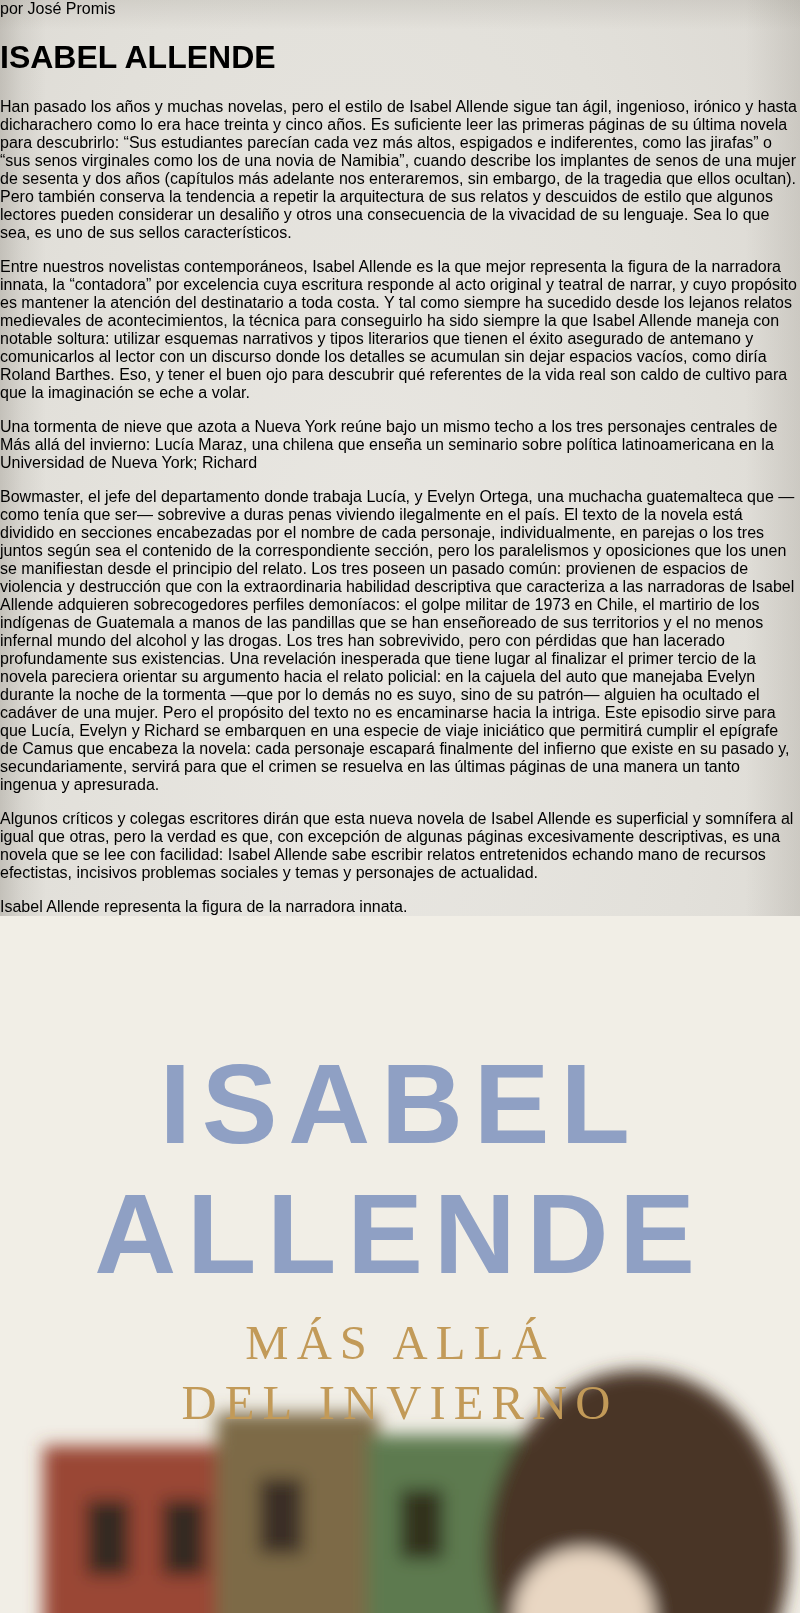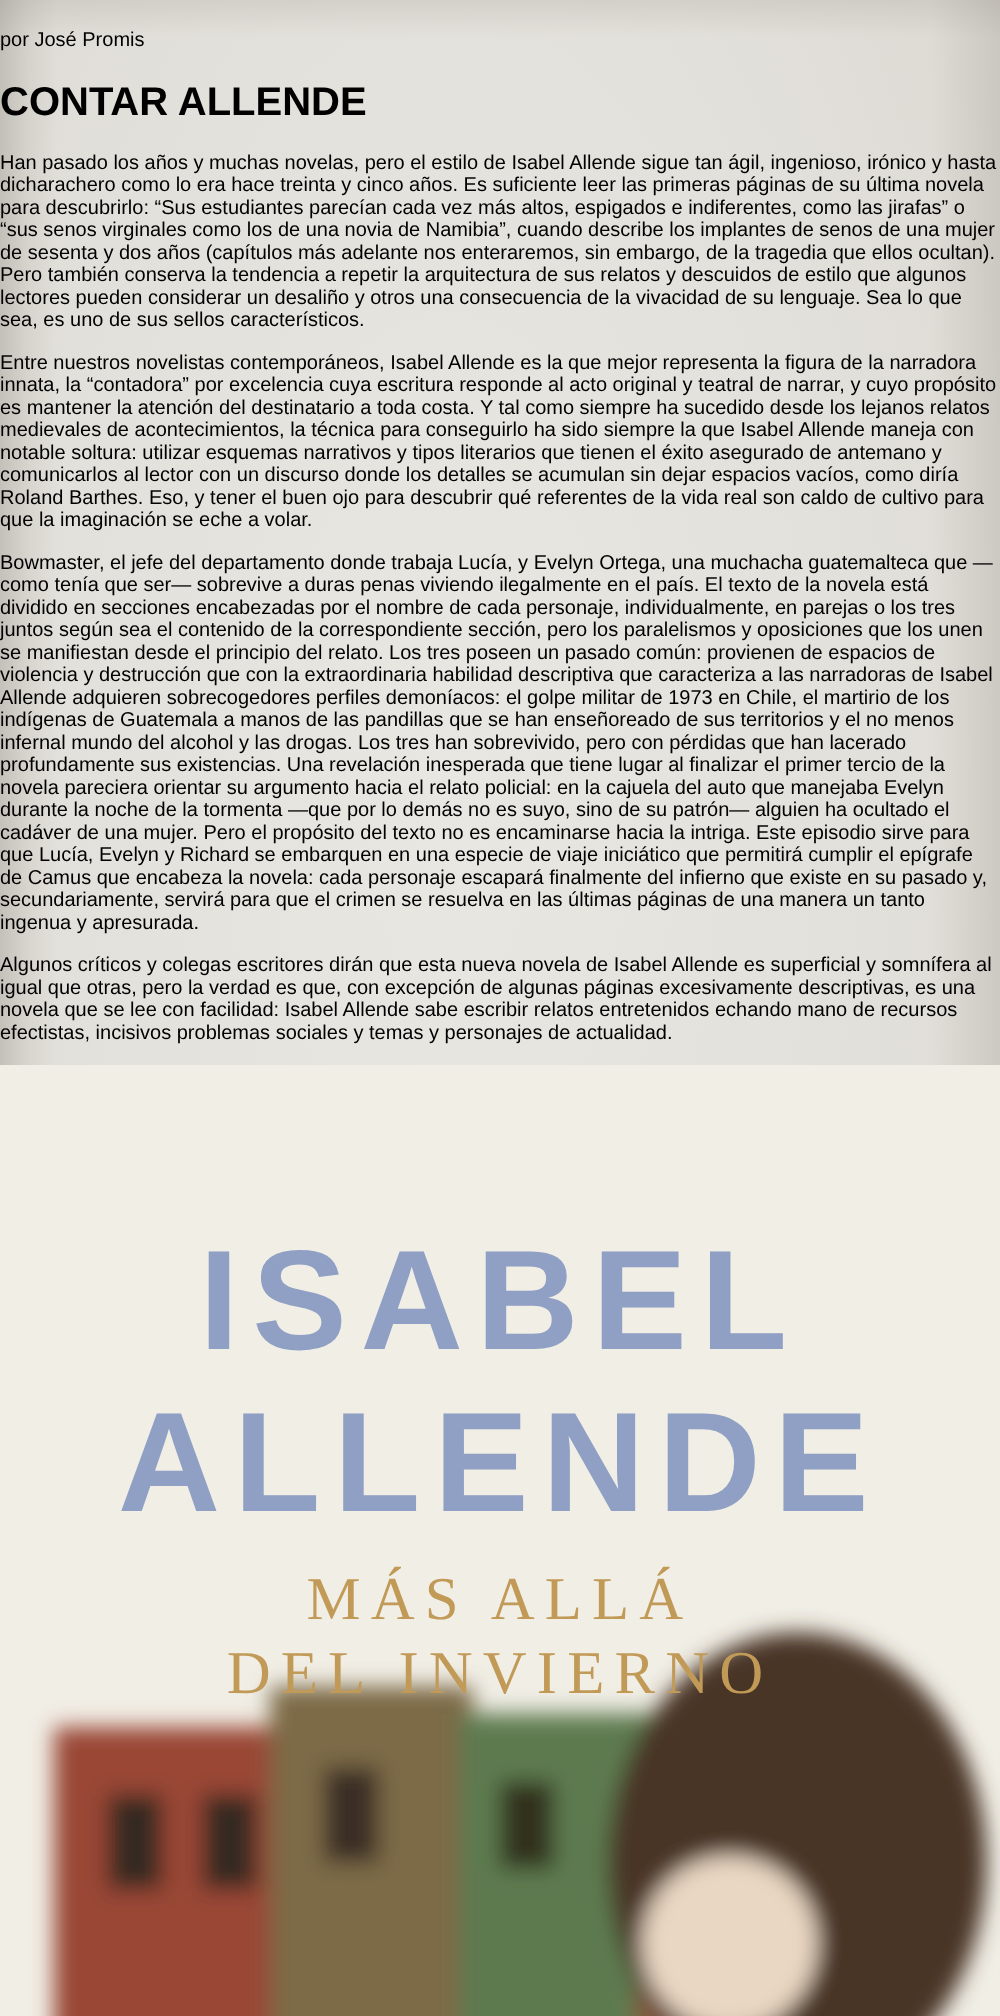--- a/index.html
+++ b/index.html
@@ -5,21 +5,21 @@
   html,body{margin:0;padding:0;}
   body{
     width:800px;height:1613px;position:relative;overflow:hidden;
     font-family:"Liberation Sans",sans-serif;
     background:
       linear-gradient(90deg, rgba(120,115,105,0.28) 0px, rgba(120,115,105,0.10) 22px, rgba(0,0,0,0) 46px),
       linear-gradient(270deg, rgba(130,125,115,0.20) 0px, rgba(0,0,0,0) 55px),
       linear-gradient(180deg, rgba(140,135,125,0.18) 0px, rgba(0,0,0,0) 30px),
       radial-gradient(ellipse at 45% 40%, #e9e7e2 0%, #e2e0da 55%, #d9d6d0 100%);
   }
-  .page{position:absolute;inset:0;margin-top:24px;}
+  .page{position:absolute;inset:0;}
 
   
   .corner-mark{position:absolute;left:72px;top:0;width:22px;height:11px;background:#17161" ;}
   .corner-mark{position:absolute;left:72px;top:0;width:22px;height:11px;background:#171614;}
   .smudge{position:absolute;filter:blur(3px);opacity:0.10;background:#55504a;border-radius:4px;}
   .smudge.s1{left:60px;top:14px;width:150px;height:9px;}
   .smudge.s2{left:70px;top:28px;width:120px;height:8px;}
   .smudge.s3{left:620px;top:1190px;width:150px;height:60px;opacity:0.06;}
   .smudge.s4{left:640px;top:1320px;width:130px;height:40px;opacity:0.05;}
   .clip-edge{position:absolute;left:0;top:1532px;width:800px;height:3px;
@@ -89,29 +89,31 @@
   <div class="smudge s4"></div>
   <div class="clip-edge"></div>
 
   <div class="topbar"></div>
   <div class="byline-tick"></div>
   <div class="byline">
     <span class="prefix">por</span>
     <span class="author">José Promis</span>
   </div>
 
-  <h1 class="headline"><span>CONTAR ALLENDE</span><br></h1>
+  <h1 class="headline"><span>ISABEL ALLENDE</span><br></h1>
 
   <div class="article">
     <p>Han pasado los años y muchas novelas, pero el estilo de Isabel Allende sigue tan ágil, ingenioso, irónico y hasta dicharachero como lo era hace treinta y cinco años. Es suficiente leer las primeras páginas de su última novela para descubrirlo: “Sus estudiantes parecían cada vez más altos, espigados e indiferentes, como las jirafas” o “sus senos virginales como los de una novia de Namibia”, cuando describe los implantes de senos de una mujer de sesenta y dos años (capítulos más adelante nos enteraremos, sin embargo, de la tragedia que ellos ocultan). Pero también conserva la tendencia a repetir la arquitectura de sus relatos y descuidos de estilo que algunos lectores pueden considerar un desaliño y otros una consecuencia de la vivacidad de su lenguaje. Sea lo que sea, es uno de sus sellos característicos.</p>
     <p>Entre nuestros novelistas contemporáneos, Isabel Allende es la que mejor representa la figura de la narradora innata, la “contadora” por excelencia cuya escritura responde al acto original y teatral de narrar, y cuyo propósito es mantener la atención del destinatario a toda costa. Y tal como siempre ha sucedido desde los lejanos relatos medievales de acontecimientos, la técnica para conseguirlo ha sido siempre la que Isabel Allende maneja con notable soltura: utilizar esquemas narrativos y tipos literarios que tienen el éxito asegurado de antemano y comunicarlos al lector con un discurso donde los detalles se acumulan sin dejar espacios vacíos, como diría Roland Barthes. Eso, y tener el buen ojo para descubrir qué referentes de la vida real son caldo de cultivo para que la imaginación se eche a volar.</p>
+    <p class="narrow">Una tormenta de nieve que azota a Nueva York reúne bajo un mismo techo a los tres personajes centrales de Más allá del invierno: Lucía Maraz, una chilena que enseña un seminario sobre política latinoamericana en la Universidad de Nueva York; Richard</p>
     <p class="cont">Bowmaster, el jefe del departamento donde trabaja Lucía, y Evelyn Ortega, una muchacha guatemalteca que —como tenía que ser— sobrevive a duras penas viviendo ilegalmente en el país. El texto de la novela está dividido en secciones encabezadas por el nombre de cada personaje, individualmente, en parejas o los tres juntos según sea el contenido de la correspondiente sección, pero los paralelismos y oposiciones que los unen se manifiestan desde el principio del relato. Los tres poseen un pasado común: provienen de espacios de violencia y destrucción que con la extraordinaria habilidad descriptiva que caracteriza a las narradoras de Isabel Allende adquieren sobrecogedores perfiles demoníacos: el golpe militar de 1973 en Chile, el martirio de los indígenas de Guatemala a manos de las pandillas que se han enseñoreado de sus territorios y el no menos infernal mundo del alcohol y las drogas. Los tres han sobrevivido, pero con pérdidas que han lacerado profundamente sus existencias. Una revelación inesperada que tiene lugar al finalizar el primer tercio de la novela pareciera orientar su argumento hacia el relato policial: en la cajuela del auto que manejaba Evelyn durante la noche de la tormenta —que por lo demás no es suyo, sino de su patrón— alguien ha ocultado el cadáver de una mujer. Pero el propósito del texto no es encaminarse hacia la intriga. Este episodio sirve para que Lucía, Evelyn y Richard se embarquen en una especie de viaje iniciático que permitirá cumplir el epígrafe de Camus que encabeza la novela: cada personaje escapará finalmente del infierno que existe en su pasado y, secundariamente, servirá para que el crimen se resuelva en las últimas páginas de una manera un tanto ingenua y apresurada.</p>
     <p>Algunos críticos y colegas escritores dirán que esta nueva novela de Isabel Allende es superficial y somnífera al igual que otras, pero la verdad es que, con excepción de algunas páginas excesivamente descriptivas, es una novela que se lee con facilidad: Isabel Allende sabe escribir relatos entretenidos echando mano de recursos efectistas, incisivos problemas sociales y temas y personajes de actualidad.</p>
   </div>
 
+  <div class="pullquote">Isabel Allende representa la figura de la narradora innata.</div>
 
   <aside class="book">
     <svg class="cover" viewBox="0 0 148 200" xmlns="http://www.w3.org/2000/svg">
       <defs>
           <filter id="paint">
             <feGaussianBlur stdDeviation="1.6"></feGaussianBlur>
           </filter>
         </defs>
       <rect x="0" y="0" width="148" height="200" fill="#f1eee6"></rect>
       <g filter="url(#paint)">

